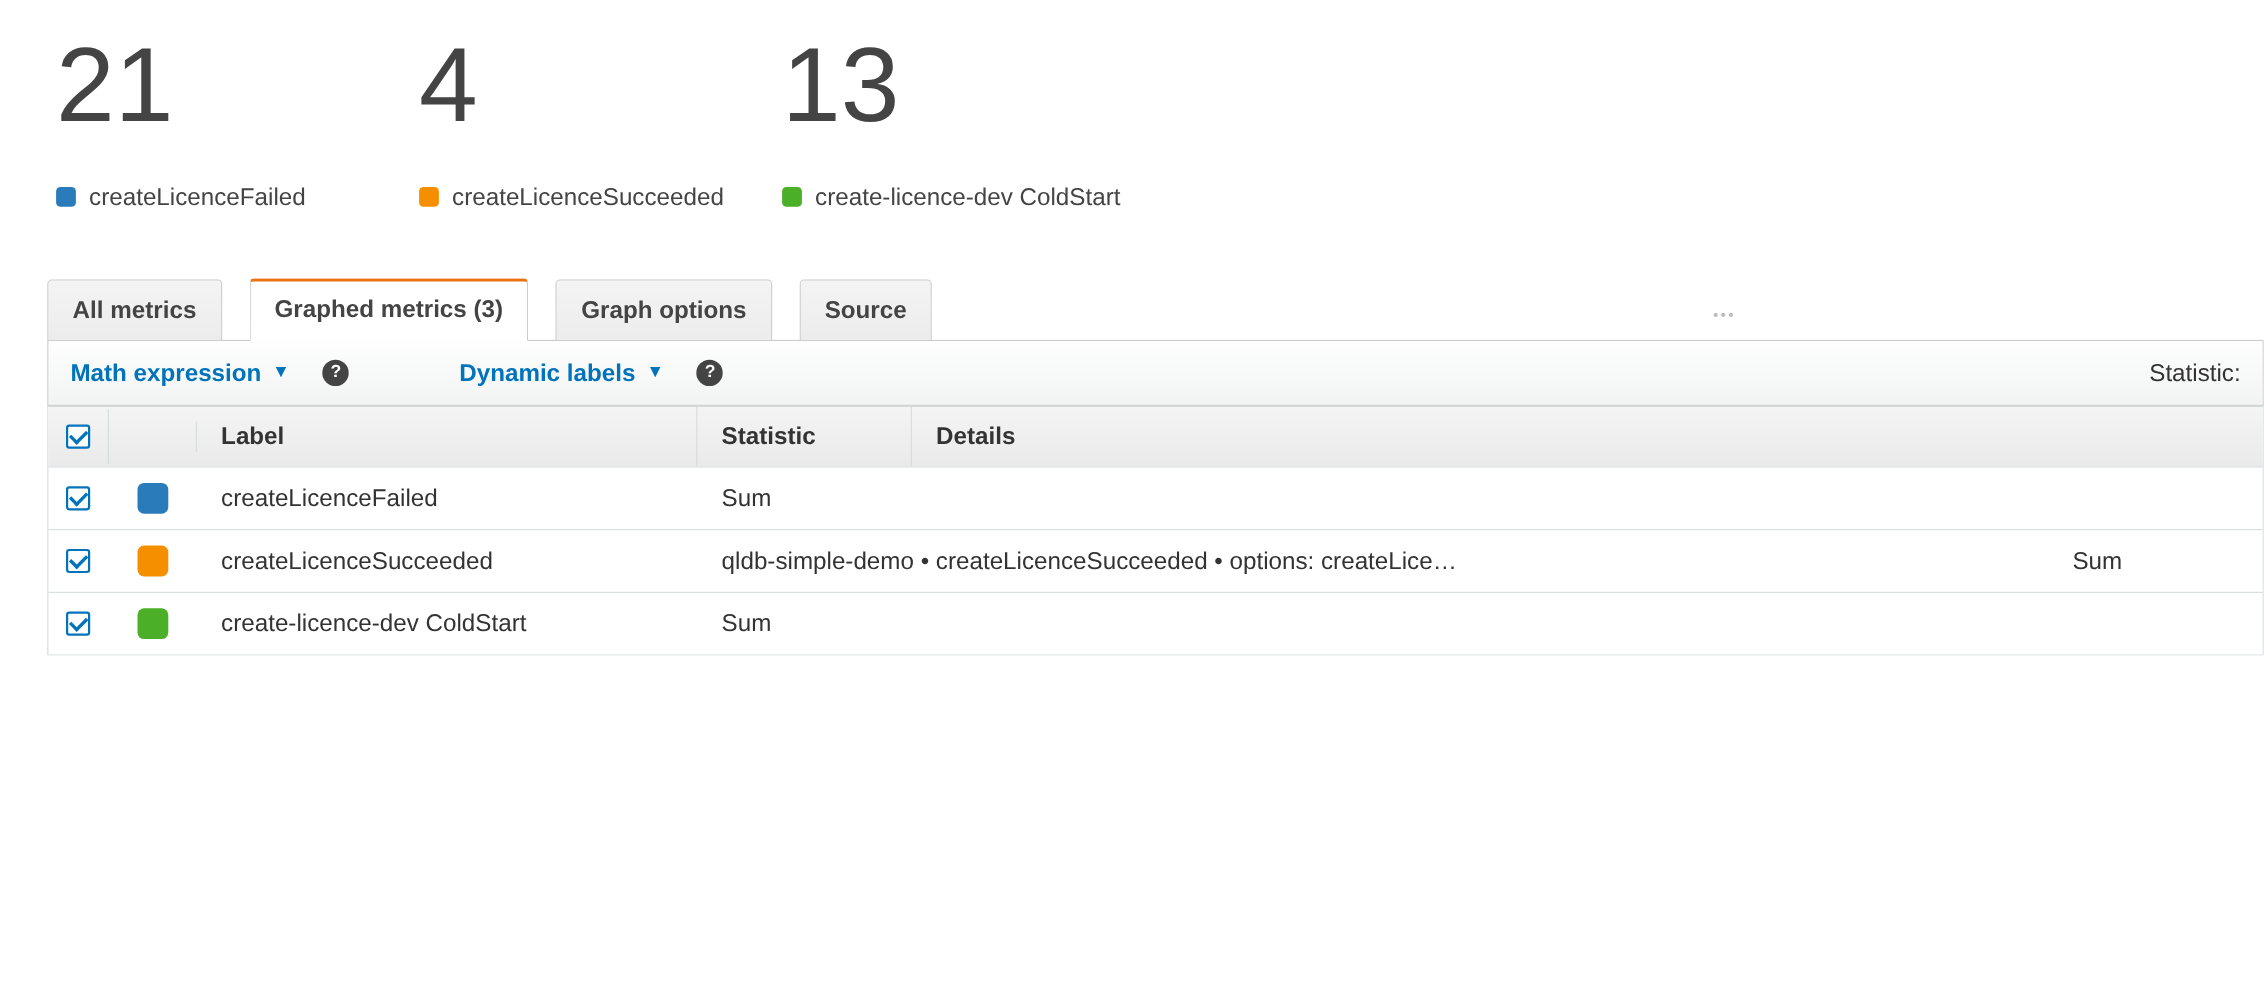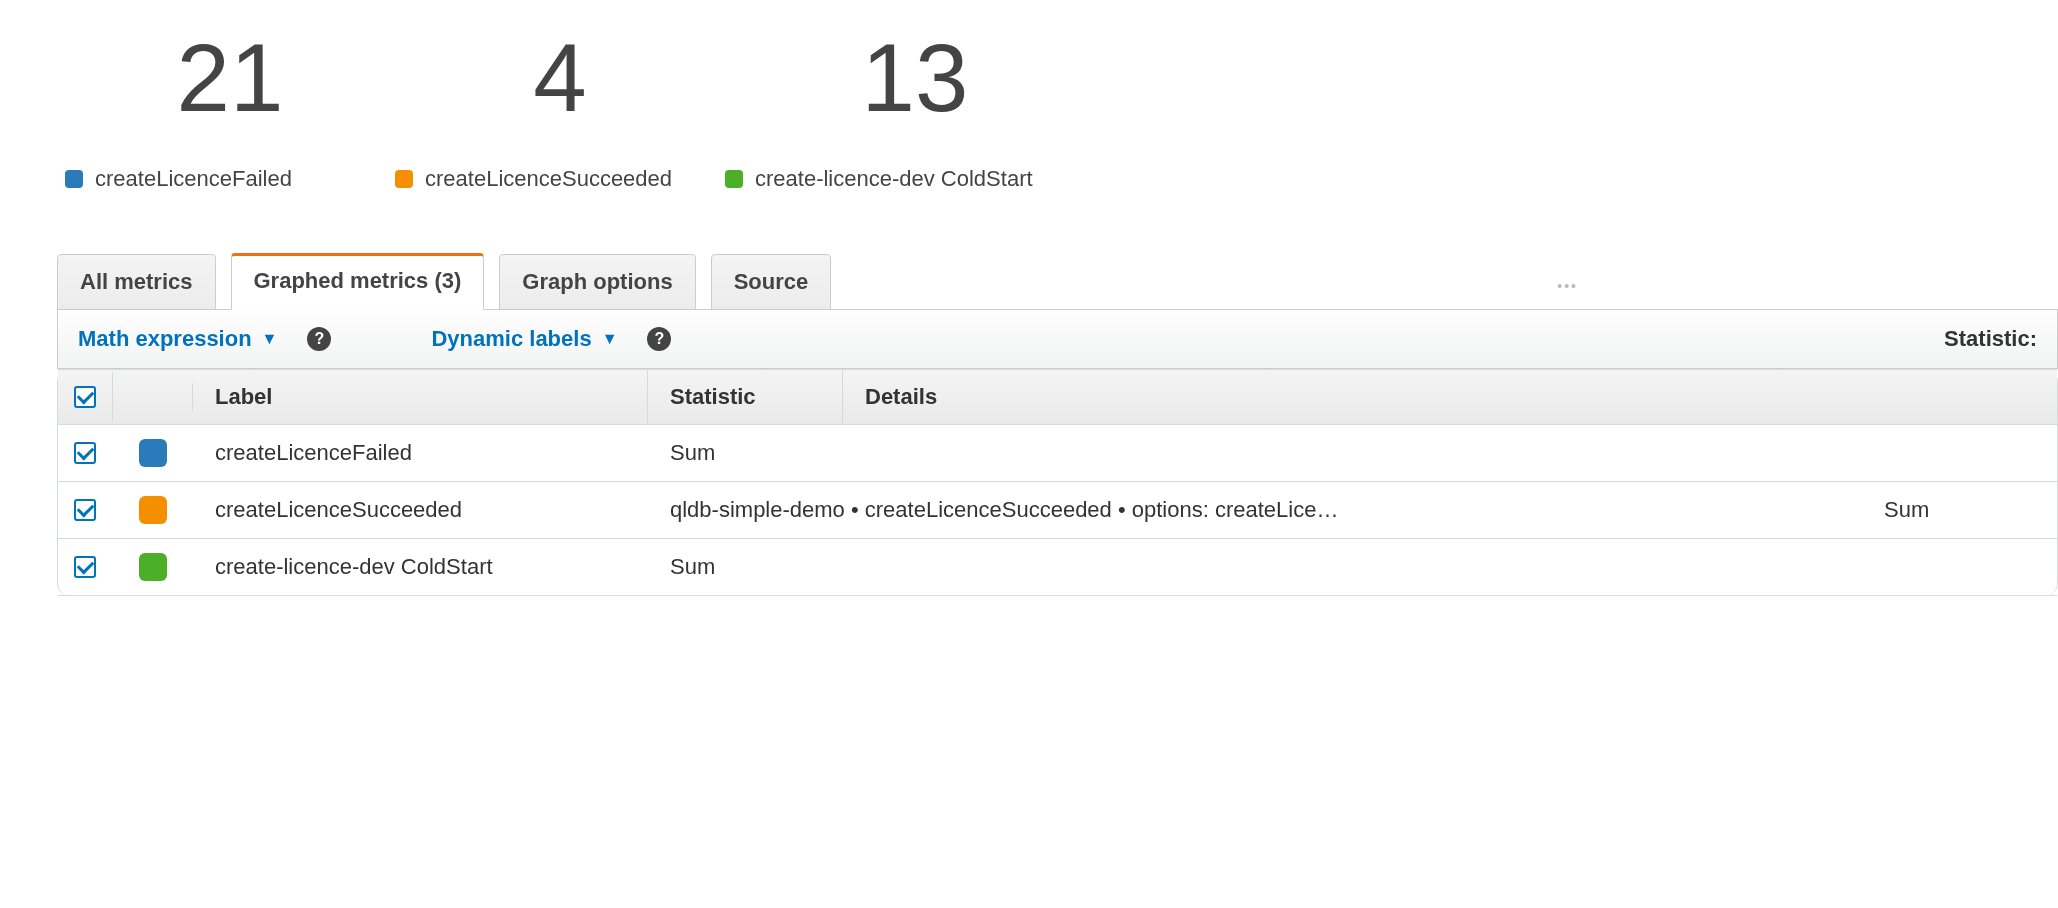--- a/index.html
+++ b/index.html
@@ -14,21 +14,21 @@
   }
   *{box-sizing:border-box;}
   body{
     margin:0;
     font-family:"Helvetica Neue",Helvetica,Arial,sans-serif;
     color:#333;
     background:#fff;
     font-size:20px;
     width:2058px;
   }
-  .page{padding:0 0 0 15px;text-align:center;}
+  .page{padding:0 0 0 1px;}
   
   .stats{
     display:flex;
     padding:30px 50px 60px 50px;
     gap:0;
   }
   .stat{
     width:330px;
   }
   .stat.wide{width:380px;}
@@ -63,21 +63,21 @@
   }
   
   .tabs-wrap{
     position:relative;
     margin:0 0 0 42px;
     border-bottom:1px solid var(--border);
   }
   .tabs{
     display:flex;
     align-items:flex-end;
-    gap:15px;
+    gap:25px;
     position:relative;
     bottom:-1px;
   }
   .tab{
     padding:14px 22px 14px 22px;
     border:1px solid var(--border);
     border-top-left-radius:4px;
     border-top-right-radius:4px;
     background:var(--tab-bg);
     color:#444;
@@ -120,28 +120,27 @@
   .help{
     width:24px;height:24px;border-radius:50%;
     background:#444;color:#fff;
     display:flex;align-items:center;justify-content:center;
     font-size:16px;font-weight:700;
     cursor:pointer;
     flex:none;
   }
   .toolbar .spacer{flex:1;}
   .toolbar .statistic-lbl{
-    color:#333;font-weight:700;margin-left:24px;
+    color:#333;font-weight:400;margin-left:24px;
   }
   
   .tbl{
     margin-left:42px;
     border-left:1px solid var(--border-light);
     border-right:1px solid var(--border-light);
-    border-radius:13px;
   }
   .tbl-row{
     display:flex;
     align-items:center;
     border-bottom:1px solid var(--border-light);
     min-height:56px;
     font-size:22px;
   }
   .tbl-row.header{
     background:linear-gradient(#f4f4f4,#eaeaea);

